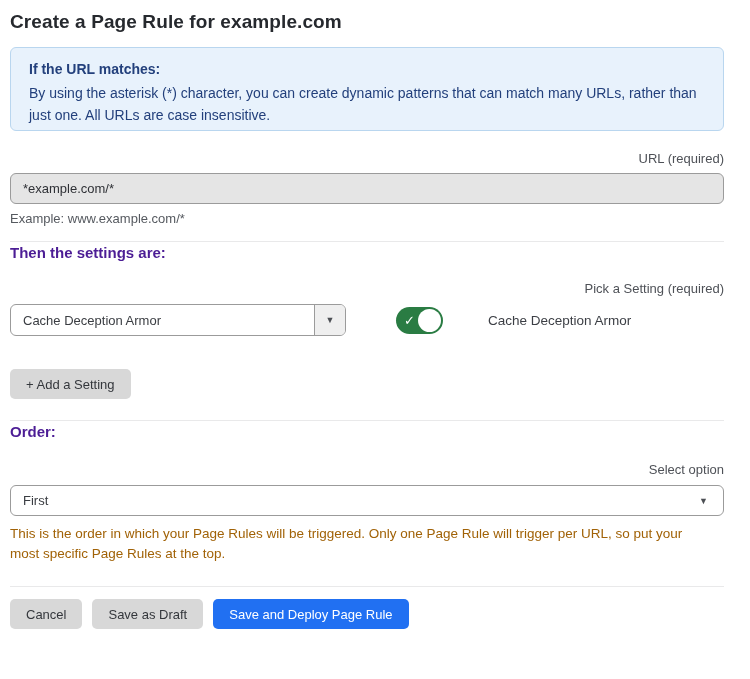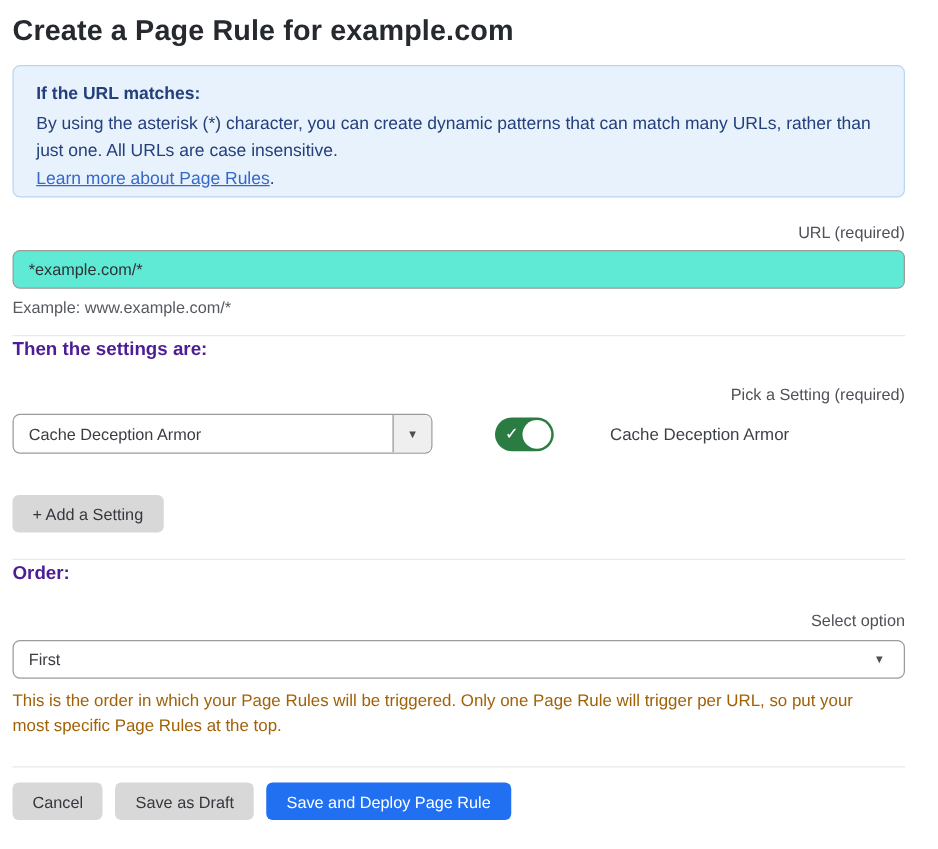--- a/index.html
+++ b/index.html
@@ -4,21 +4,21 @@
 <style>
   * { margin: 0; padding: 0; box-sizing: border-box; }
   html, body { width: 750px; height: 679px; background: #ffffff; overflow: hidden; }
   body {
     font-family: "Liberation Sans", "DejaVu Sans", sans-serif;
     color: #36393f;
   }
   .container { padding: 11px 26px 0 10px; }
 
   .page-title {
-    font-size: 23px;
+    font-size: 19px;
     font-weight: 700;
     color: #26292e;
     letter-spacing: 0.1px;
   }
 
   
   .info-box {
     margin-top: 14px;
     background: #e8f2fc;
     border: 1px solid #b9d6ef;
@@ -47,21 +47,21 @@
     display: block;
     width: 100%;
     margin-top: 7px;
     height: 31px;
     border: 1px solid #9b9b9b;
     border-radius: 6px;
     padding: 0 12px;
     font-family: "Liberation Sans", "DejaVu Sans", sans-serif;
     font-size: 13px;
     color: #2f3136;
-    background: #5eead4;
+    background: #e5e5e5;
     outline: none;
   }
 
   .helper-text {
     margin-top: 7px;
     font-size: 13px;
     color: #55595f;
   }
 
   .divider {
@@ -209,21 +209,20 @@
 </head>
 <body>
 
 <div class="container">
 
   <h1 class="page-title">Create a Page Rule for example.com</h1>
 
   <div class="info-box">
     <div class="info-heading">If the URL matches:</div>
     <div class="info-body">By using the asterisk (*) character, you can create dynamic patterns that can match many URLs, rather than just one. All URLs are case insensitive.</div>
-    <div class="info-footer"><a class="info-link">Learn more about Page Rules</a><span>.</span></div>
   </div>
 
   <div class="field-label">URL (required)</div>
   <input class="text-input" type="text" value="*example.com/*" style="">
   <div class="helper-text">Example: www.example.com/*</div>
 
   <hr class="divider">
 
   <div class="section-heading">Then the settings are:</div>
 

